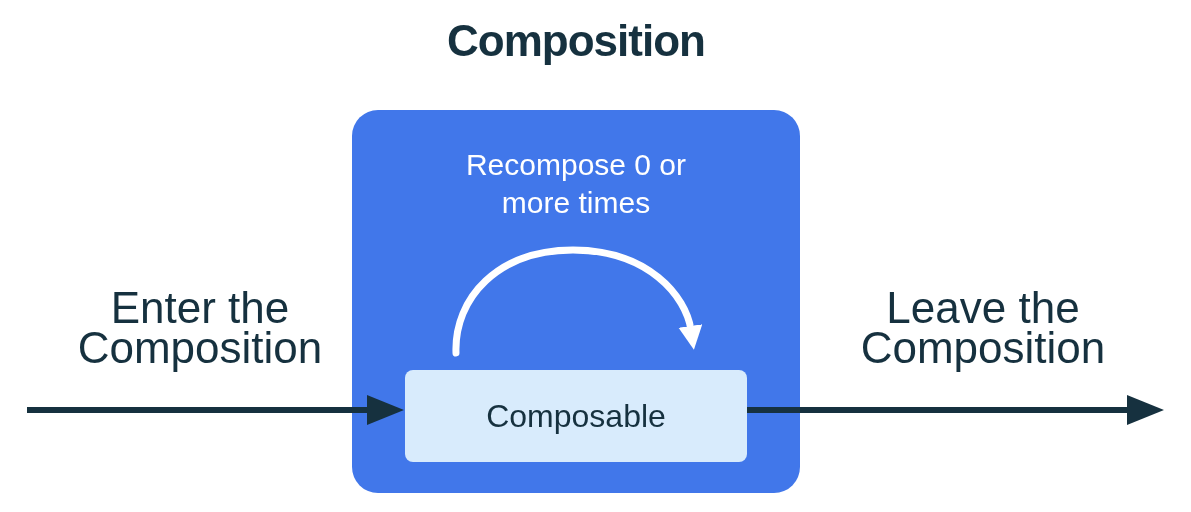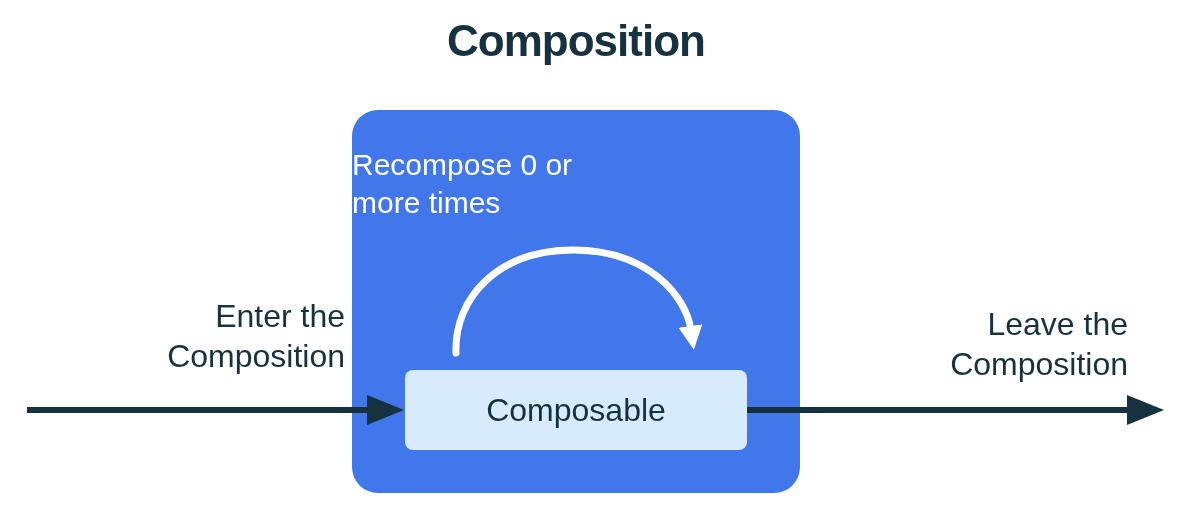--- a/index.html
+++ b/index.html
@@ -60,56 +60,56 @@
     stroke-width: 7;
     fill: none;
     stroke-linecap: round;
   }
   .arc-head { fill: var(--recompose_arc); }
   .recompose-label {
     position: absolute;
     left: 352px;
     top: 146px;
     width: 448px;
-    text-align: left;
+    text-align: center;
     font-size: 30px;
     line-height: 38px;
     color: var(--text_light);
     white-space: pre-line;
     z-index: 3;
   }
   .composable-box {
     position: absolute;
     left: 405px;
     top: 370px;
     width: 342px;
-    height: 80px;
+    height: 92px;
     background: var(--composable_box);
     border-radius: 8px;
     display: flex;
     align-items: center;
     justify-content: center;
     z-index: 3;
   }
   .composable-label {
     font-size: 32px;
     color: var(--text_dark);
   }
   .side-label {
     position: absolute;
-    top: 296px;
-    text-align: right;
-    font-size: 32px;
+    top: 288px;
+    text-align: center;
+    font-size: 44px;
     line-height: 40px;
     color: var(--text_dark);
     white-space: pre-line;
     z-index: 3;
   }
   .enter-label { left: 55px;  width: 290px; }
-  .leave-label { left: 838px; width: 290px; margin-top: 8px; }
+  .leave-label { left: 838px; width: 290px; }
 </style>
 </head>
 <body>
 
 <div class="canvas">
 
   <div class="title">Composition</div>
 
   <div class="composition-box"></div>
 

